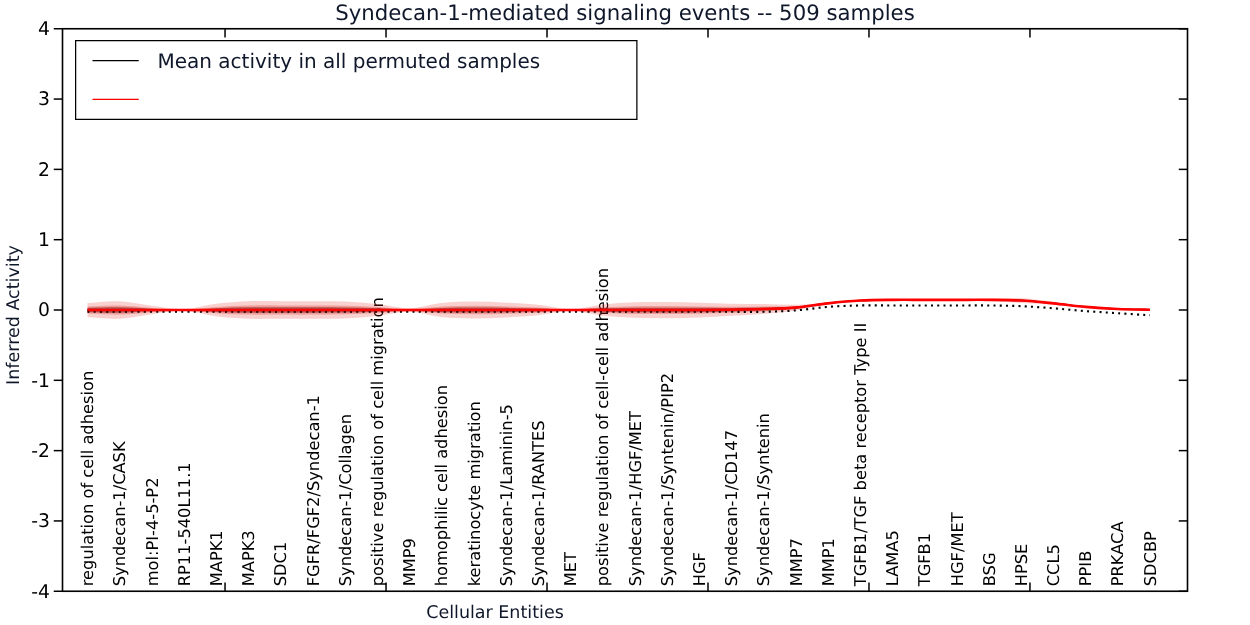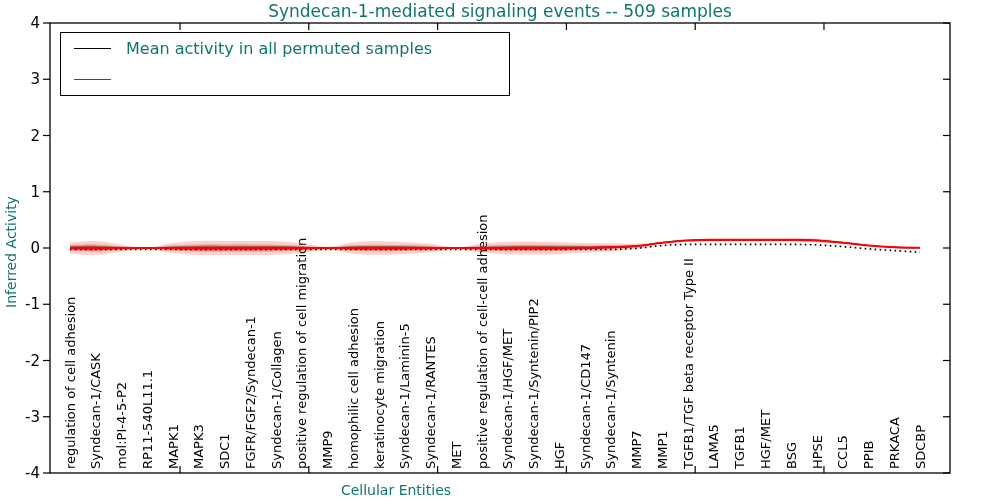--- a/index.html
+++ b/index.html
@@ -1,17 +1,17 @@
 <!DOCTYPE html>
 <html><head>
 <meta charset="utf-8">
 <style>
   html,body{margin:0;padding:0;background:#ffffff;}
   .figure{position:relative;width:1000px;height:500px;background:#ffffff;overflow:hidden;
-          font-family:"DejaVu Sans","Liberation Sans",sans-serif;color:#0f766e;}
+          font-family:"DejaVu Sans","Liberation Sans",sans-serif;color:#0f172a;}
   .chart-title{position:absolute;top:1px;left:0;width:1000px;text-align:center;
                font-size:17px;line-height:21px;}
   .xlabel{position:absolute;top:482px;left:0;width:792px;text-align:center;font-size:14px;}
   .ylabel{position:absolute;left:11px;top:252px;transform:translate(-50%,-50%) rotate(-90deg);
           font-size:14px;white-space:nowrap;}
   .legend{position:absolute;left:60px;top:32px;width:450px;height:64px;background:#ffffff;
           border:1.4px solid #000;box-sizing:border-box;z-index:5;}
   .legend-row{display:flex;align-items:center;height:31px;padding-left:13px;}
   .legend-swatch{display:inline-block;width:37px;height:0;border-top-width:1.8px;border-top-style:solid;}
   .legend-label{margin-left:15px;font-size:16px;white-space:nowrap;}

